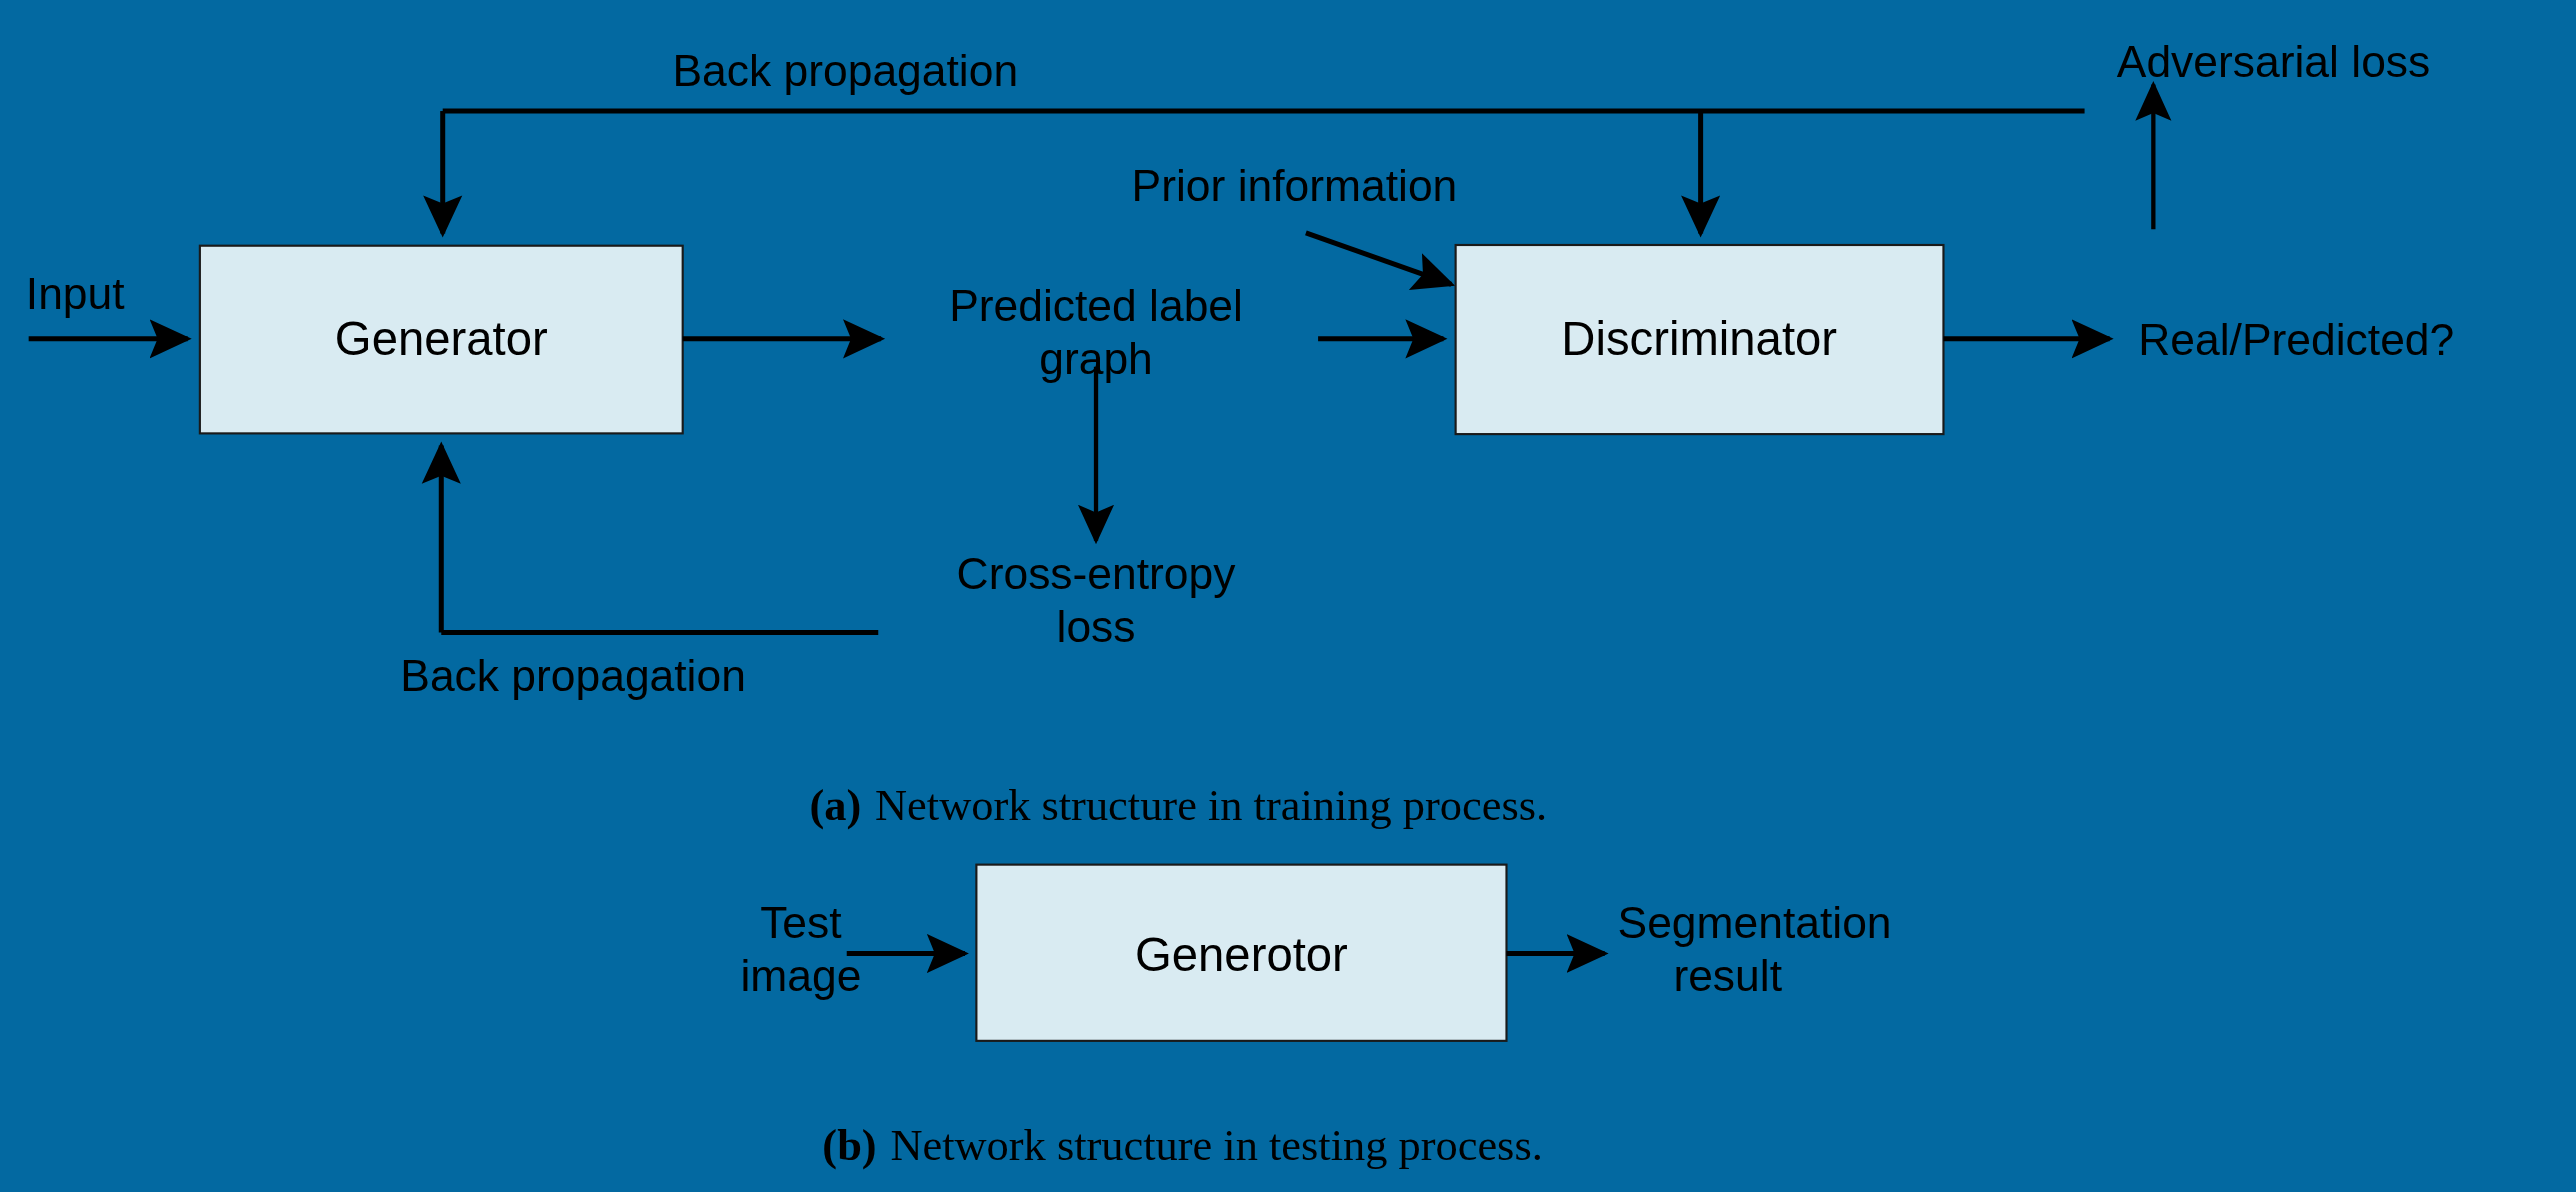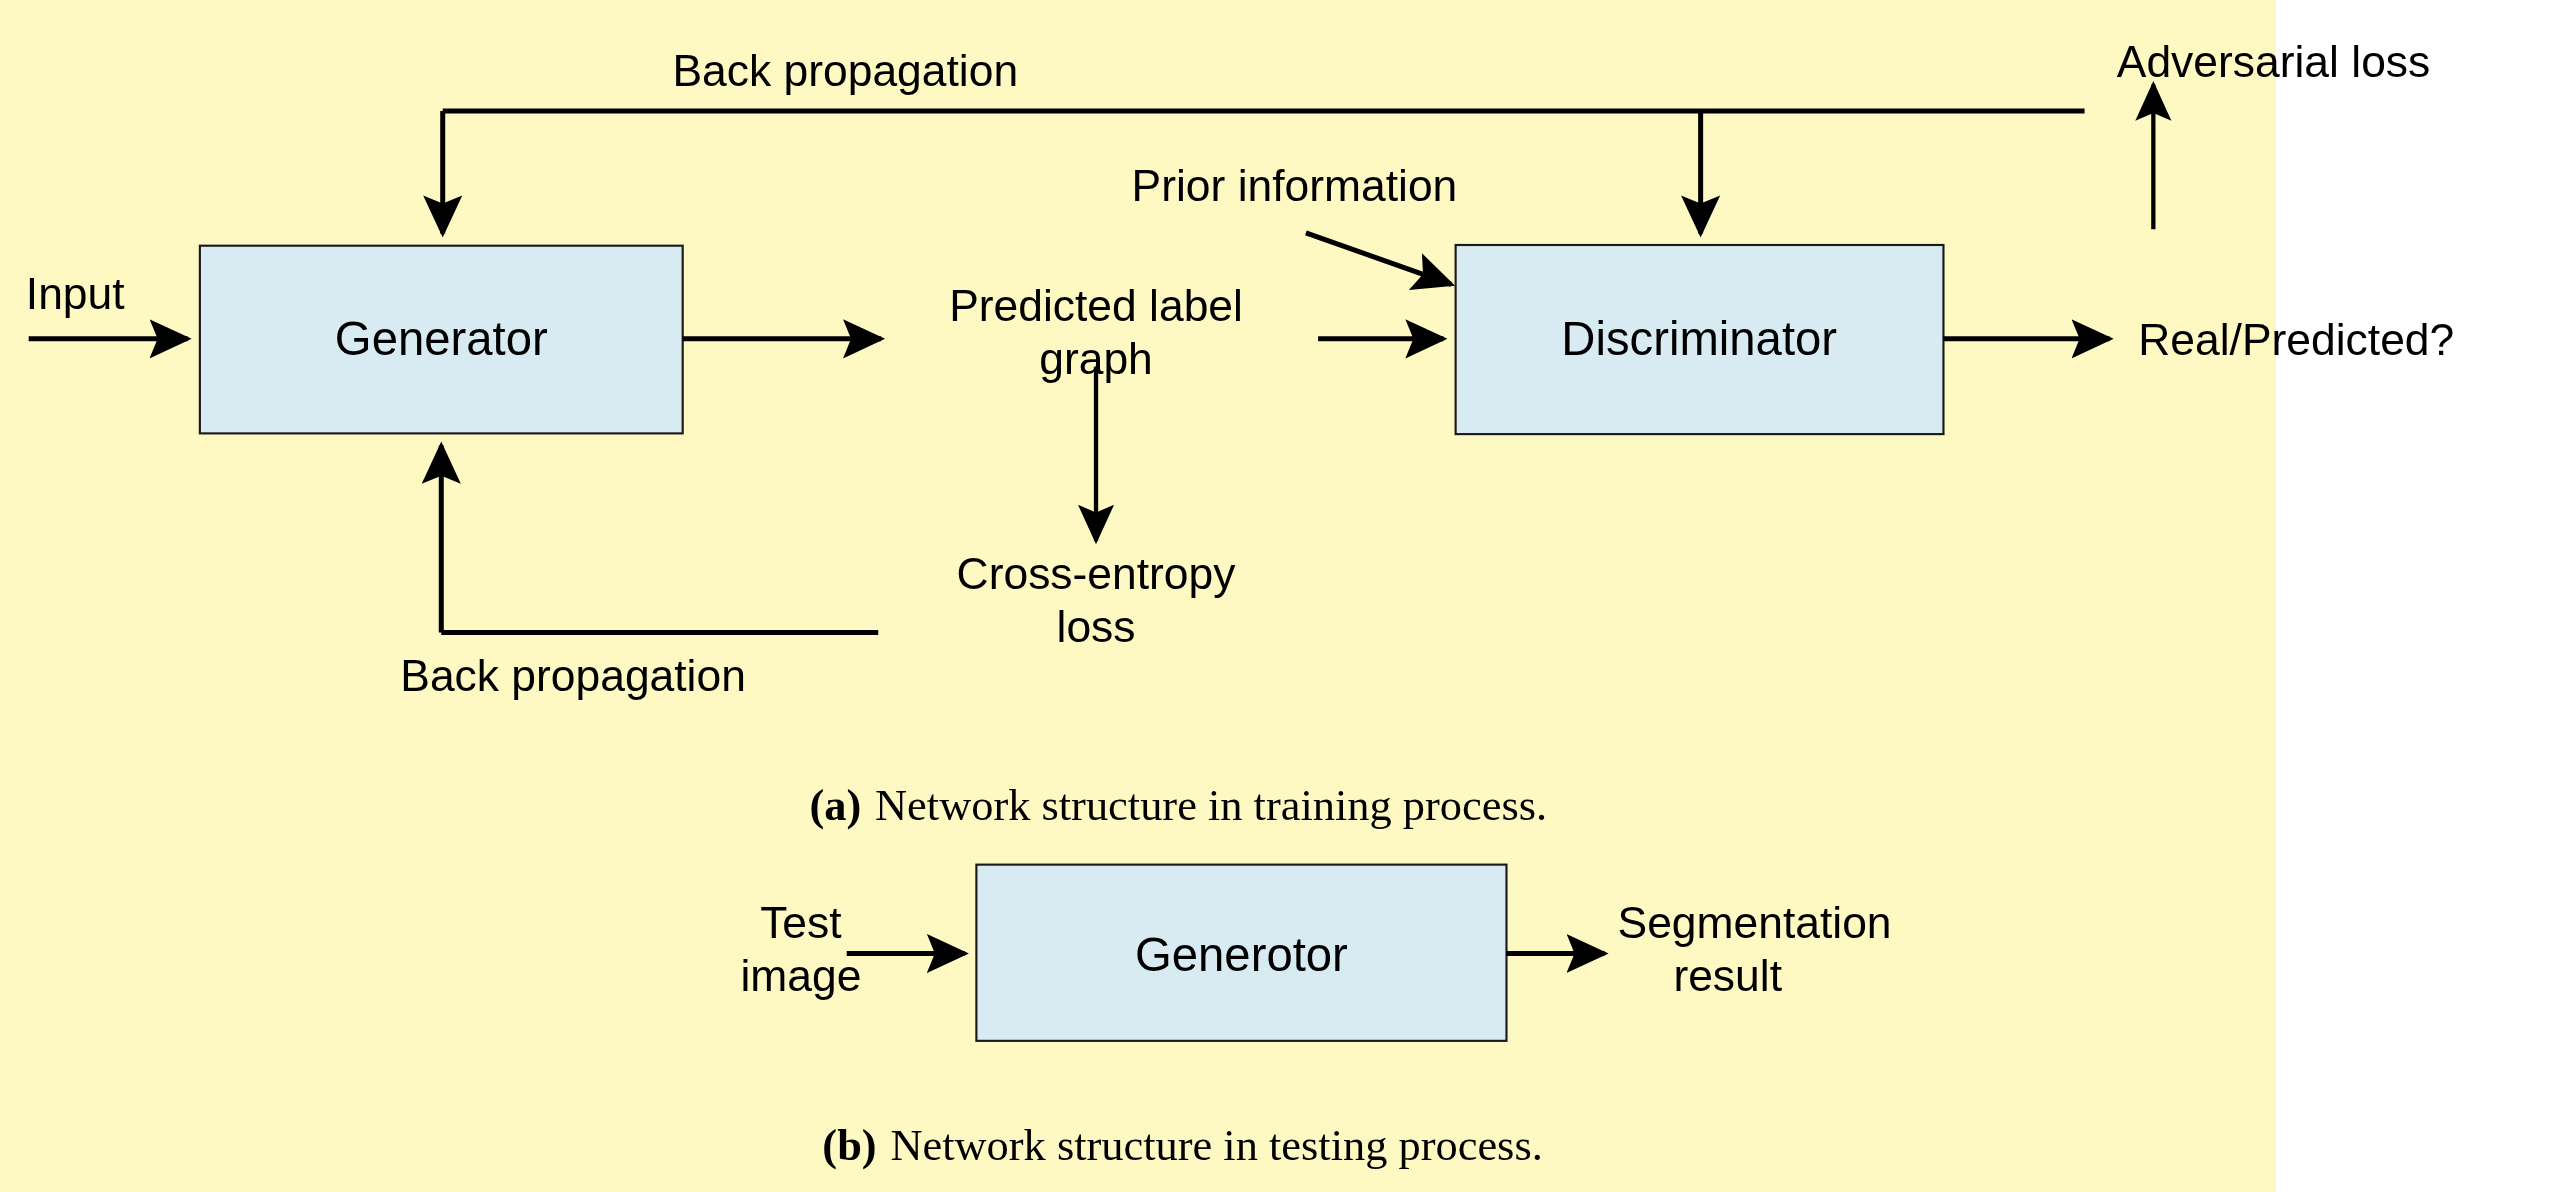--- a/index.html
+++ b/index.html
@@ -8,23 +8,23 @@
     background: #ffffff;
   }
   body {
     width: 2576px;
     height: 1192px;
     font-family: "Liberation Sans", sans-serif;
     overflow: hidden;
   }
   #figure {
     position: relative;
-    width: 2276px;
+    width: 2576px;
     height: 1192px;
-    background: #fef9c3;
+    background: #0369a1;
   }
   svg.diagram {
     position: absolute;
     top: 0;
     left: 0;
     width: 2576px;
     height: 1192px;
     display: block;
   }
   .node-box {

